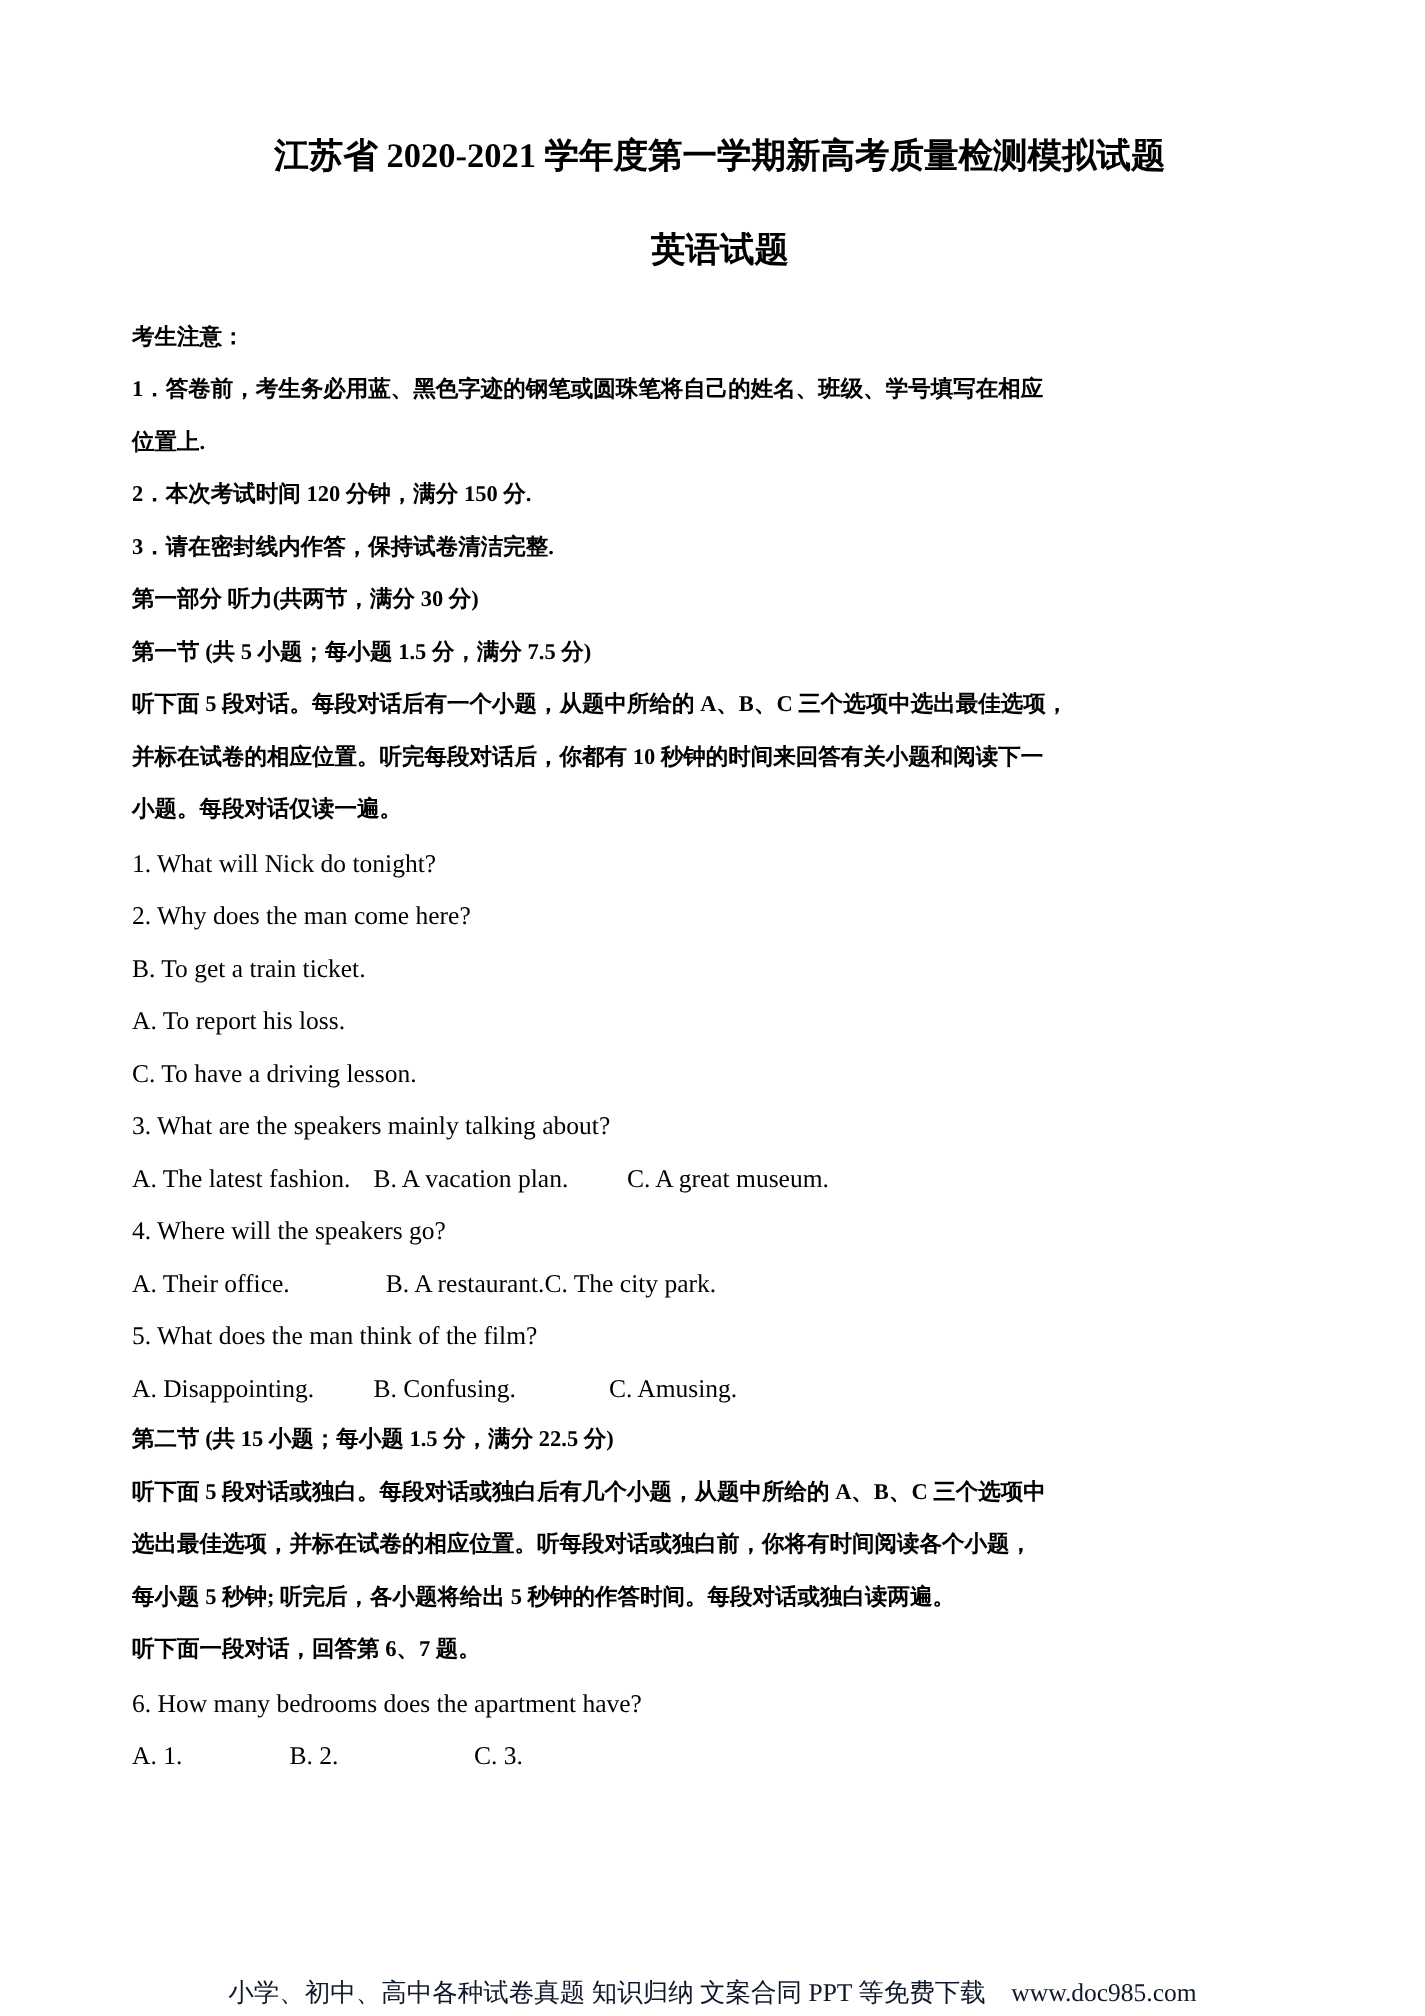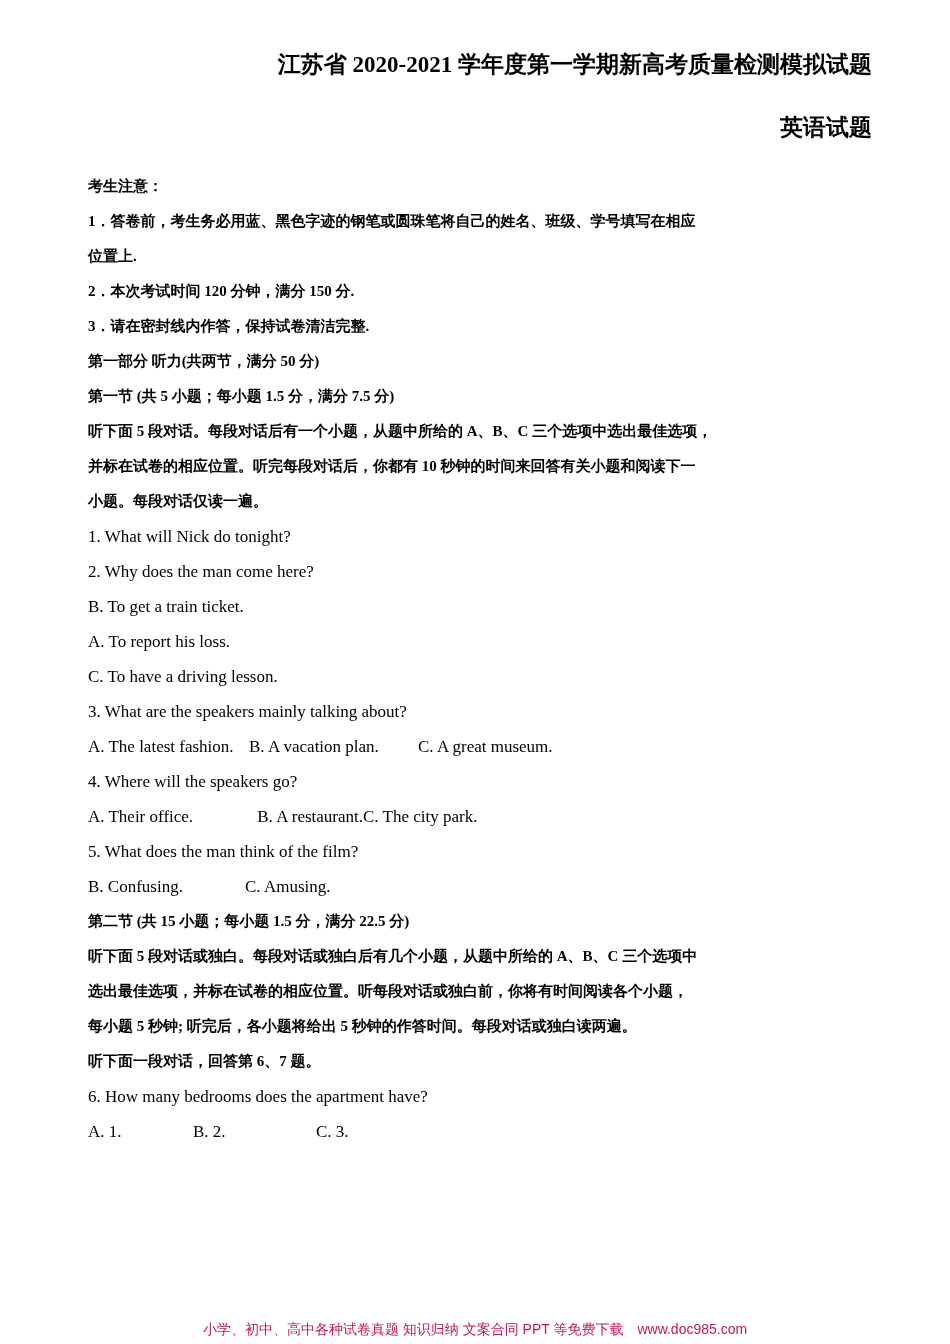--- a/index.html
+++ b/index.html
@@ -9,30 +9,30 @@
     width: 950px;
     height: 1344px;
     background: #ffffff;
     color: #000000;
     font-family: "Liberation Serif", "DejaVu Serif", serif;
     overflow: hidden;
   }
   .content { padding: 0 78px 0 88px; }
   .title {
     margin: 0;
-    padding-top: 52px;
-    text-align: right;
+    padding-top: 91px;
+    text-align: center;
     font-size: 23px;
     line-height: 26px;
     font-weight: bold;
     white-space: nowrap;
   }
   .subtitle {
     margin: 37px 0 0 0;
-    text-align: right;
+    text-align: center;
     font-size: 23px;
     line-height: 26px;
     font-weight: bold;
   }
   .lines { margin-top: 28px; }
   .t-line {
     height: 35px;
     line-height: 35px;
     white-space: nowrap;
   }
@@ -51,45 +51,45 @@
   .q3-a { width: 161px; } .q3-b { width: 169px; }
   .q4-a { width: 147px; } .q4-b { width: 128px; text-align: right; }
   .q5-a { width: 161px; } .q5-b { width: 157px; }
   .q6-a { width: 105px; } .q6-b { width: 123px; }
   .footer {
     position: absolute;
     left: 0;
     right: 0;
     bottom: 4px;
     text-align: center;
-    font-size: 14px;
+    font-size: 17px;
     line-height: 22px;
-    color: #be185d;
-    font-family: Liberation Sans, sans-serif;
+    color: #0f172a;
+    font-family: Liberation Serif, serif;
     white-space: nowrap;
   }
 </style>
 </head>
 <body>
 
 <div class="page">
   <div class="content">
 
     <h1 class="title">江苏省 2020-2021 学年度第一学期新高考质量检测模拟试题</h1>
     <h2 class="subtitle">英语试题</h2>
 
     <div class="lines">
 
       <div class="t-line cnb">考生注意：</div>
       <div class="t-line cnb">1．答卷前，考生务必用蓝、黑色字迹的钢笔或圆珠笔将自己的姓名、班级、学号填写在相应</div>
       <div class="t-line cnb">位置上.</div>
       <div class="t-line cnb">2．本次考试时间 120 分钟，满分 150 分.</div>
       <div class="t-line cnb">3．请在密封线内作答，保持试卷清洁完整.</div>
 
-      <div class="t-line cnb">第一部分 听力(共两节，满分 50 分)</div>
+      <div class="t-line cnb">第一部分 听力(共两节，满分 30 分)</div>
       <div class="t-line cnb">第一节 (共 5 小题；每小题 1.5 分，满分 7.5 分)</div>
       <div class="t-line cnb">听下面 5 段对话。每段对话后有一个小题，从题中所给的 A、B、C 三个选项中选出最佳选项，</div>
       <div class="t-line cnb">并标在试卷的相应位置。听完每段对话后，你都有 10 秒钟的时间来回答有关小题和阅读下一</div>
       <div class="t-line cnb">小题。每段对话仅读一遍。</div>
 
       <div class="t-line en">1. What will Nick do tonight?</div>
 
       <div class="t-line en">2. Why does the man come here?</div>
       <div class="t-line en">B. To get a train ticket.</div>
       <div class="t-line en">A. To report his loss.</div>
@@ -104,20 +104,21 @@
 
       <div class="t-line en">4. Where will the speakers go?</div>
       <div class="t-line en opts">
         <span class="q4-a">A. Their office.</span>
         <span class="q4-b">B. A restaurant.</span>
         <span>C. The city park.</span>
       </div>
 
       <div class="t-line en">5. What does the man think of the film?</div>
       <div class="t-line en opts">
+        <span class="q5-a">A. Disappointing.</span>
         <span class="q5-b">B. Confusing.</span>
         <span>C. Amusing.</span>
       </div>
 
       <div class="t-line cnb">第二节 (共 15 小题；每小题 1.5 分，满分 22.5 分)</div>
       <div class="t-line cnb">听下面 5 段对话或独白。每段对话或独白后有几个小题，从题中所给的 A、B、C 三个选项中</div>
       <div class="t-line cnb">选出最佳选项，并标在试卷的相应位置。听每段对话或独白前，你将有时间阅读各个小题，</div>
       <div class="t-line cnb">每小题 5 秒钟; 听完后，各小题将给出 5 秒钟的作答时间。每段对话或独白读两遍。</div>
       <div class="t-line cnb">听下面一段对话，回答第 6、7 题。</div>
 

